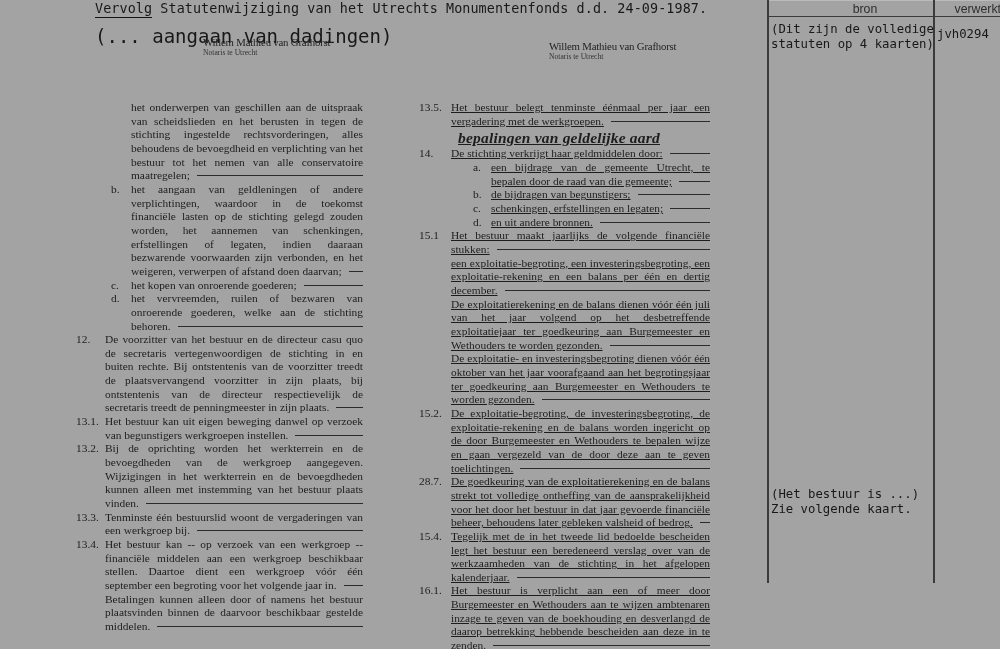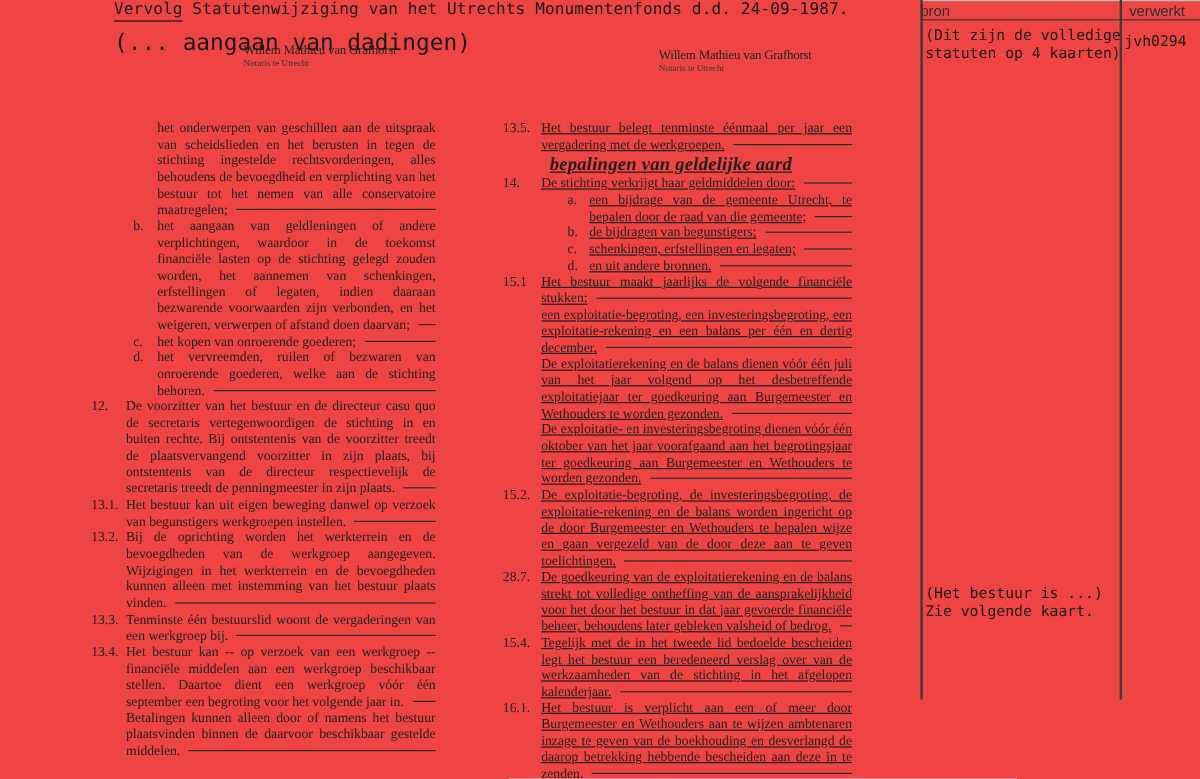--- a/index.html
+++ b/index.html
@@ -1,16 +1,16 @@
 <!DOCTYPE html>
 <html><head>
 <meta charset="utf-8">
 <style>
   html,body{margin:0;padding:0;background:#ffffff;}
-  .page{position:relative;width:1000px;height:649px;background:#ef4444;overflow:hidden;
+  .page{position:relative;width:1000px;height:649px;background:#a3a3a3;overflow:hidden;
         font-family:"Liberation Serif",serif;color:#1d1d1d;}
 
   
   .typew{font-family:"DejaVu Sans Mono","Liberation Mono",monospace;color:#181818;}
 
   
   .hdr1{position:absolute;left:95px;top:1px;font-size:13.4px;letter-spacing:0.1px;white-space:nowrap;}
   .hdr1 .emph{border-bottom:1.6px solid #141414;padding-bottom:1px;}
   .hdr2{position:absolute;left:95px;top:25px;font-size:19px;white-space:nowrap;}
 
@@ -44,22 +44,22 @@
         font-size:15.5px;text-align:center;padding:2.5px 0 3px 20px;letter-spacing:0.2px;}
 
   
   .vline{position:absolute;top:0;width:1.5px;height:583px;background:#3a3a3a;}
   .vline-left{left:767px;}
   .vline-mid{left:933px;}
   .hline-top{position:absolute;left:767px;top:0;width:233px;height:1px;background:#bbb;}
   .hline-hdr{position:absolute;left:767px;top:16px;width:233px;height:1.4px;background:#3a3a3a;}
   .sb-hdr{position:absolute;top:2px;font-family:"Liberation Sans",sans-serif;
         font-size:12.3px;color:#2e2e2e;}
-  .sb-hdr-bron{left:767px;width:196px;text-align:left;}
-  .sb-hdr-verwerkt{left:941px;width:60px;white-space:nowrap;}
+  .sb-hdr-bron{left:767px;width:196px;text-align:center;}
+  .sb-hdr-verwerkt{left:941px;width:60px;white-space:nowrap;text-align:right;}
   .sb-note{position:absolute;font-size:12.3px;line-height:15.2px;white-space:nowrap;}
   .sb-note-top{left:771px;top:22px;}
   .sb-value{position:absolute;left:937px;top:27px;font-size:12.3px;}
   .sb-note-bottom{left:771px;top:487px;}
 </style>
 </head>
 <body>
 
 <div class="page">
 

